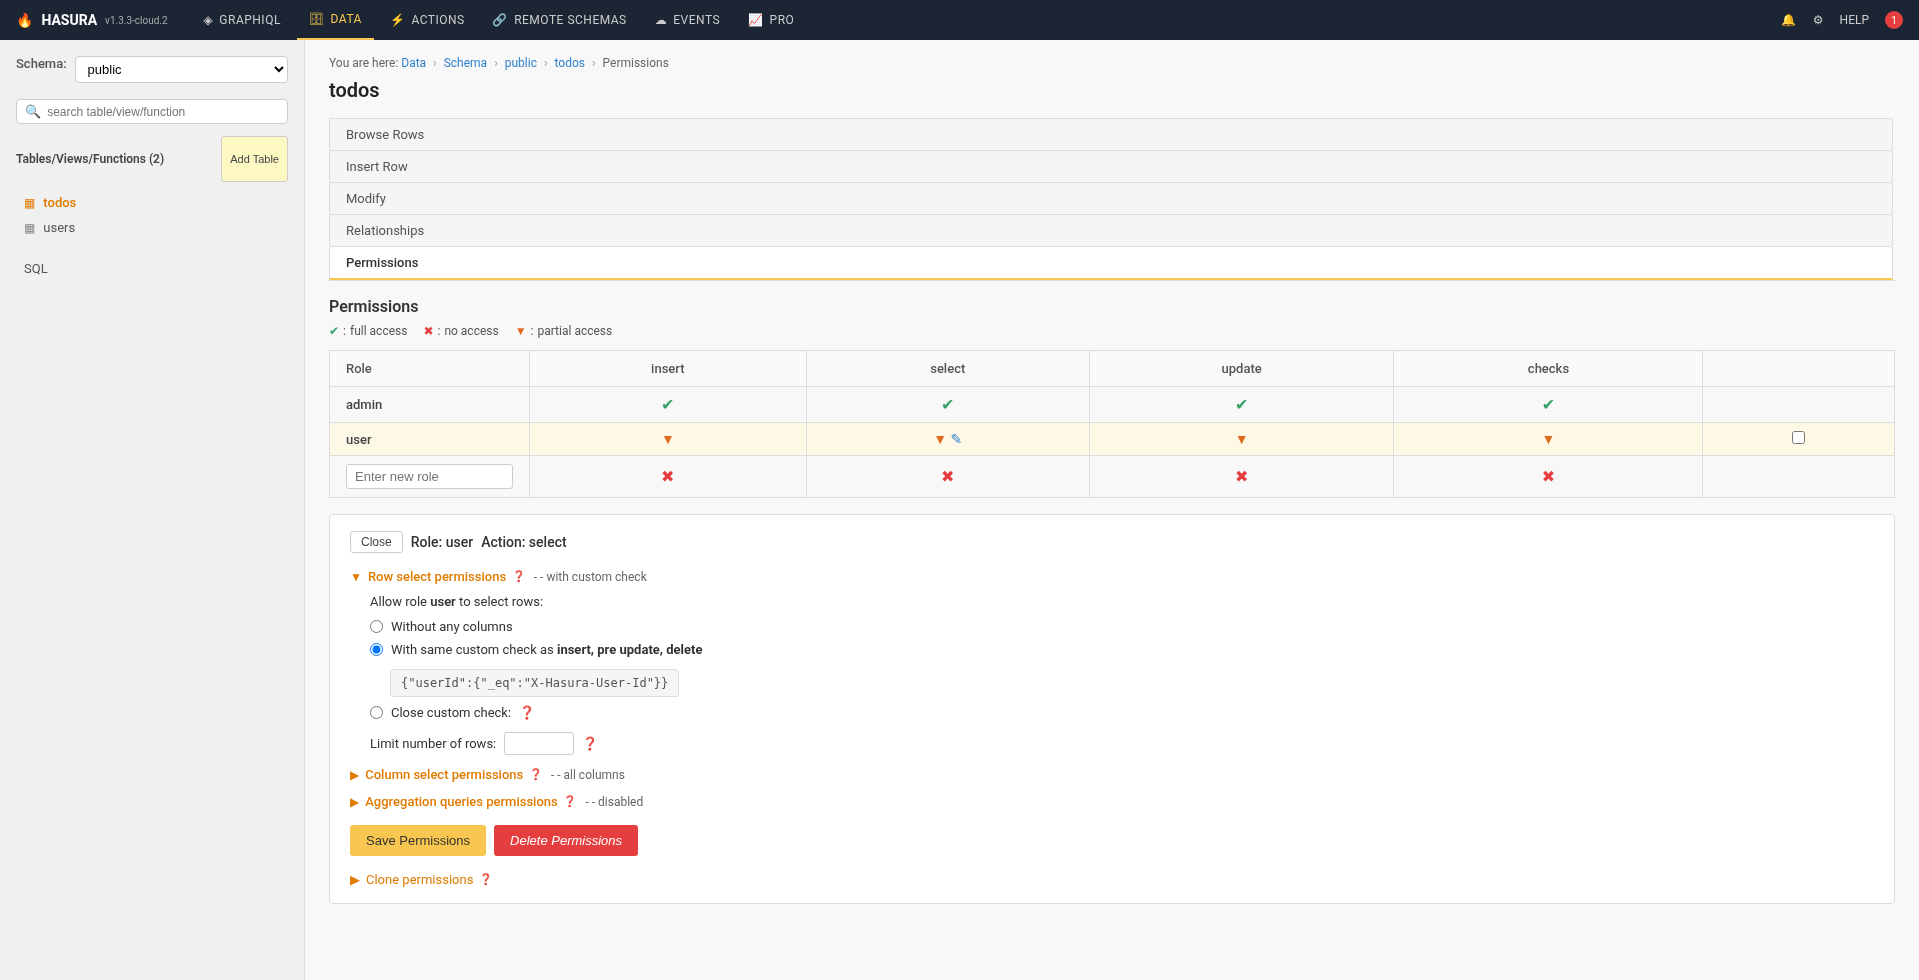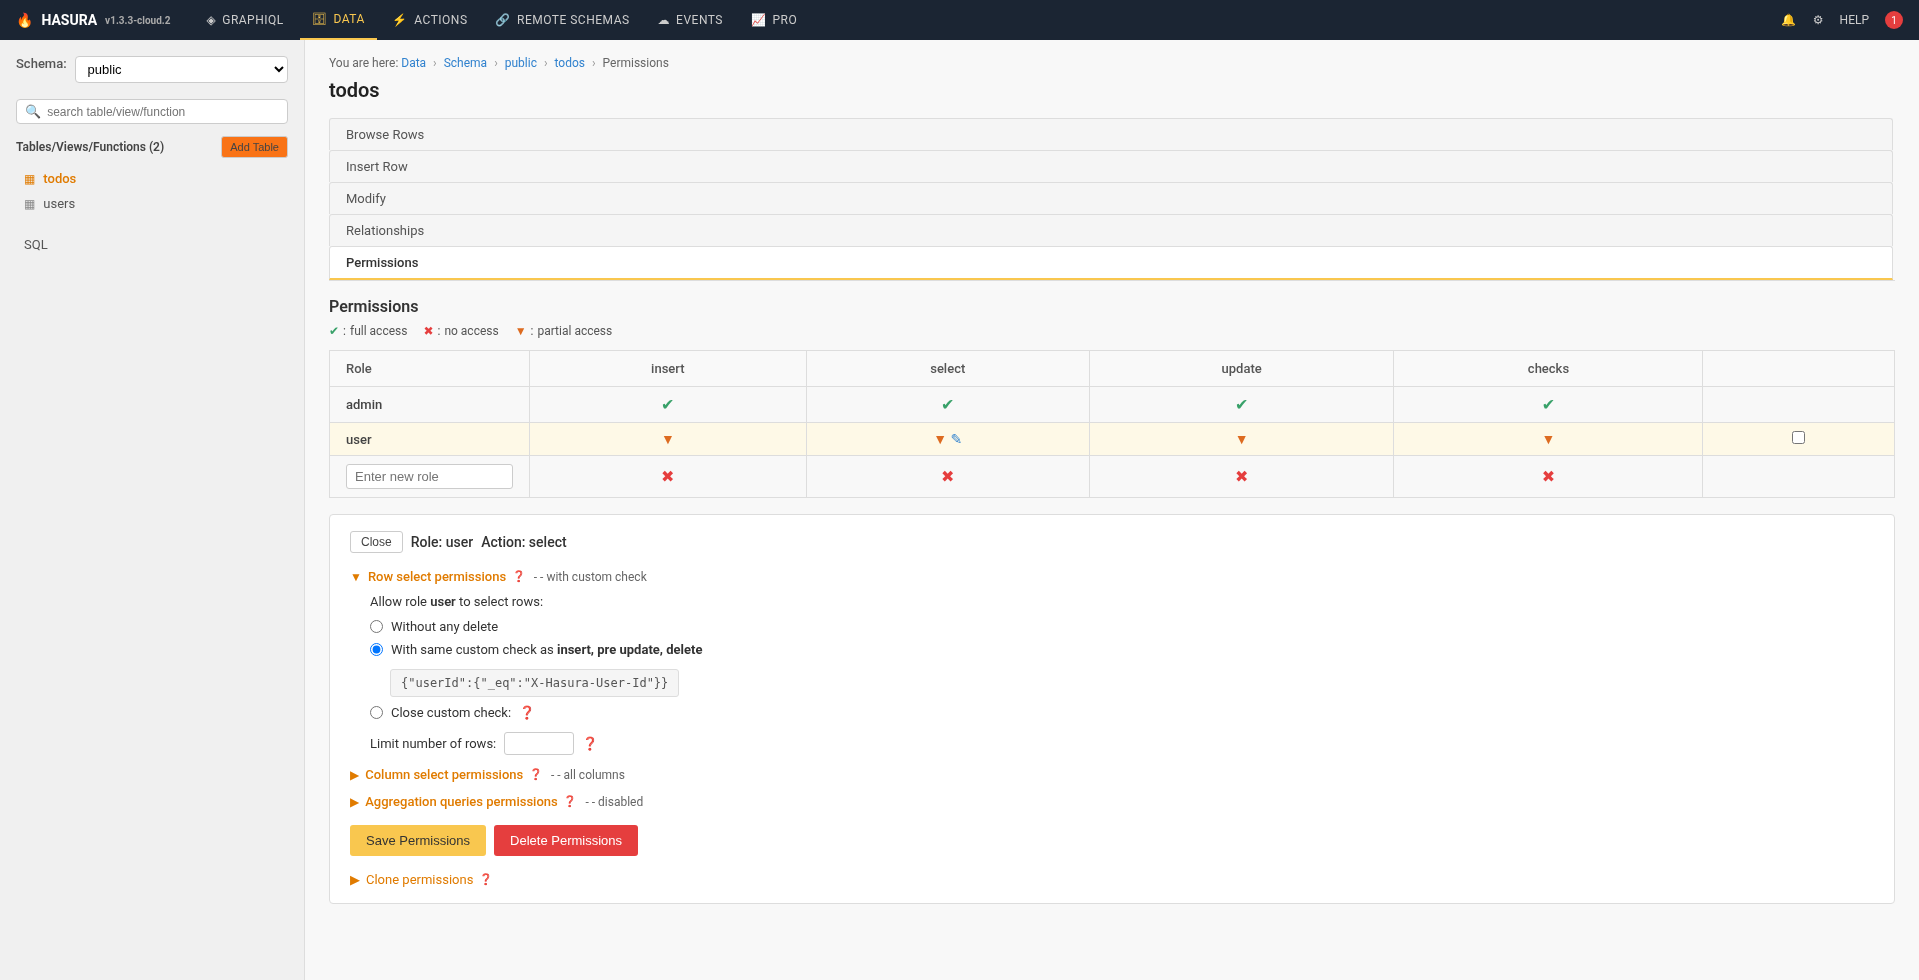--- a/index.html
+++ b/index.html
@@ -18,21 +18,21 @@
     }
     .top-nav .logo {
       display: flex;
       align-items: center;
       gap: 8px;
       color: white;
       font-weight: bold;
       font-size: 14px;
       margin-right: 24px;
     }
-    .top-nav .logo .version { font-size: 10px; color: #aaa; font-weight: bold; }
+    .top-nav .logo .version { font-size: 10px; color: #aaa; font-weight: normal; }
     .nav-items { display: flex; align-items: center; gap: 4px; flex: 1; }
     .nav-item {
       color: #ccc;
       padding: 0 12px;
       height: 40px;
       display: flex;
       align-items: center;
       gap: 6px;
       font-size: 12px;
       cursor: pointer;
@@ -84,24 +84,24 @@
       color: #555;
     }
     .tables-header {
       display: flex;
       align-items: center;
       justify-content: space-between;
       margin-bottom: 8px;
     }
     .tables-header .title { font-size: 12px; font-weight: 600; color: #444; }
     .add-table-btn {
-      background: #f97316;
+      background: #fef9c3;
       border: 1px solid #ccc;
       border-radius: 3px;
-      padding: 4px 8px;
+      padding: 16px 8px;
       font-size: 11px;
       cursor: pointer;
       color: #444;
     }
     .table-item {
       display: flex;
       align-items: center;
       gap: 8px;
       padding: 5px 8px;
       border-radius: 3px;
@@ -299,20 +299,21 @@
     }
     .delete-btn {
       background: #e53e3e;
       border: none;
       border-radius: 3px;
       padding: 8px 16px;
       font-size: 13px;
       font-weight: 500;
       cursor: pointer;
       color: white;
+      font-style: italic;
     }
 
     
     .clone-section {
       display: flex;
       align-items: center;
       gap: 6px;
       margin-top: 16px;
       cursor: pointer;
       font-size: 13px;
@@ -517,21 +518,21 @@
         </div>
 
         <div class="row-perm-content">
           <p class="allow-text">
             Allow role <strong>user</strong> to select rows:
           </p>
 
           
           <div class="radio-option">
             <input type="radio" name="row_select" id="no_check" style="">
-            <label for="no_check">Without any delete</label>
+            <label for="no_check">Without any columns</label>
           </div>
 
           
           <div class="radio-option">
             <input type="radio" name="row_select" id="same_check" checked="" style="">
             <label for="same_check">With same custom check as <strong>insert, pre update, delete</strong></label>
           </div>
 
           
           <div class="json-preview">{"userId":{"_eq":"X-Hasura-User-Id"}}</div>

